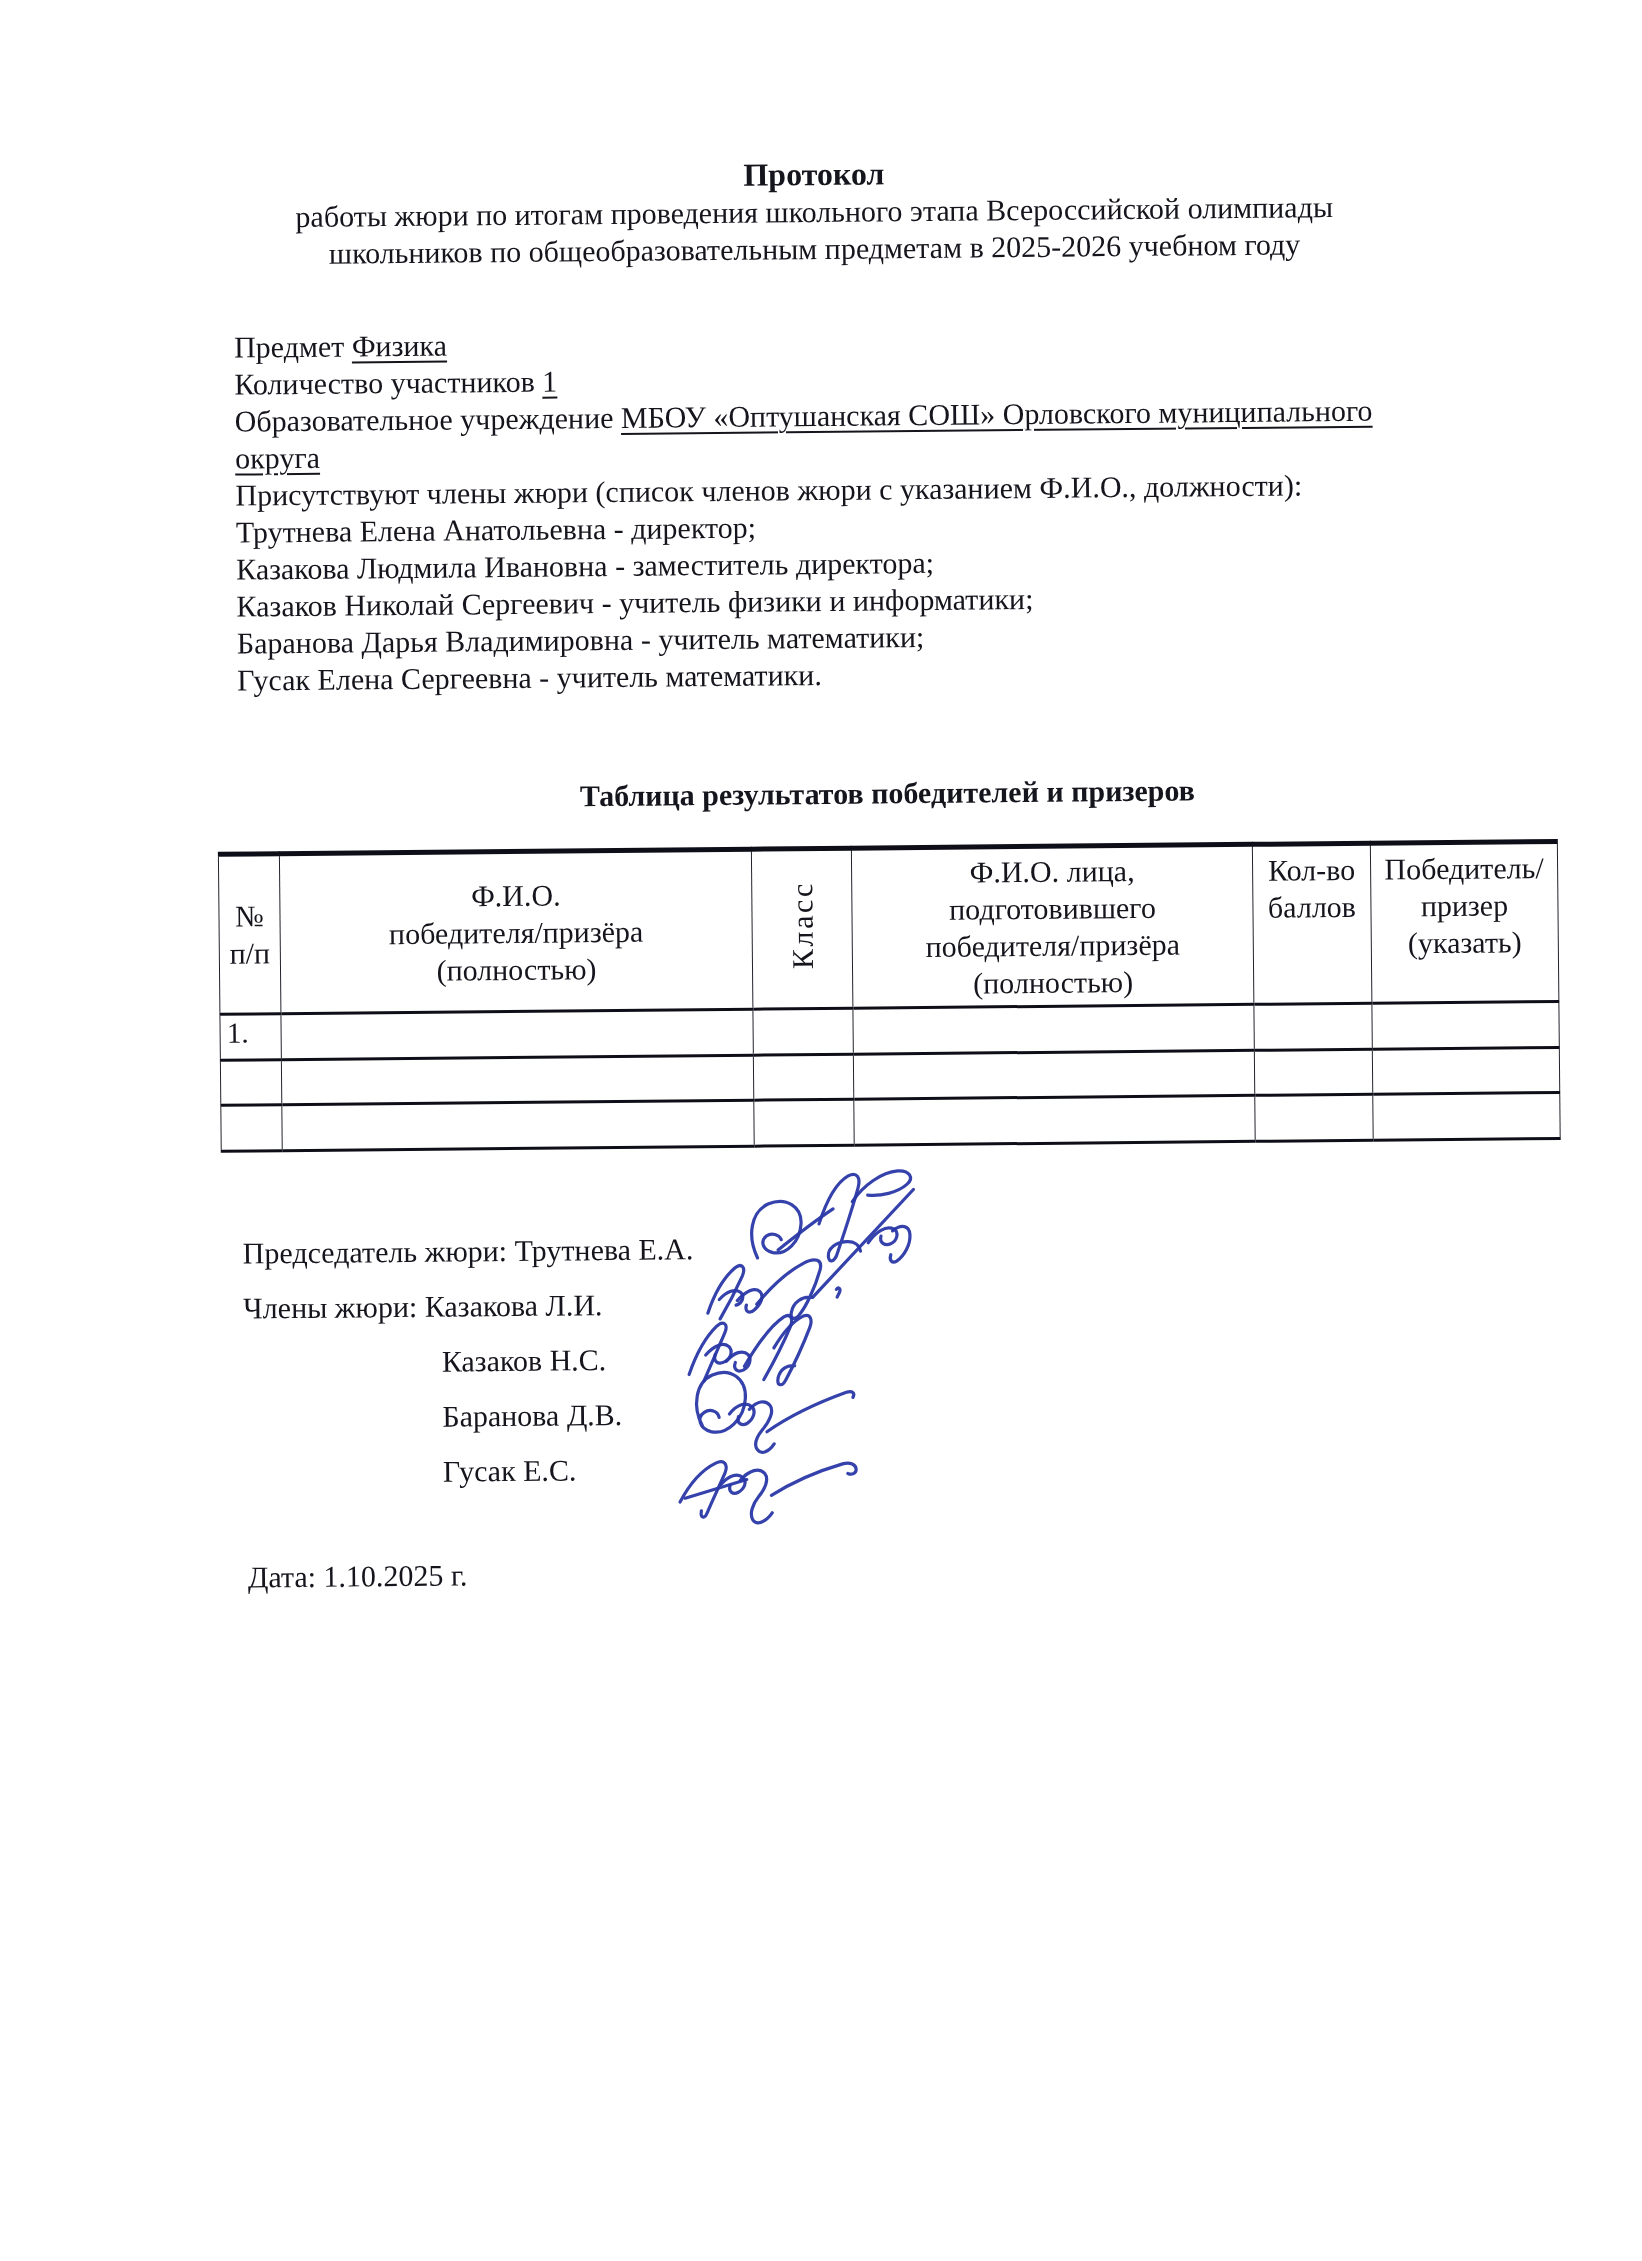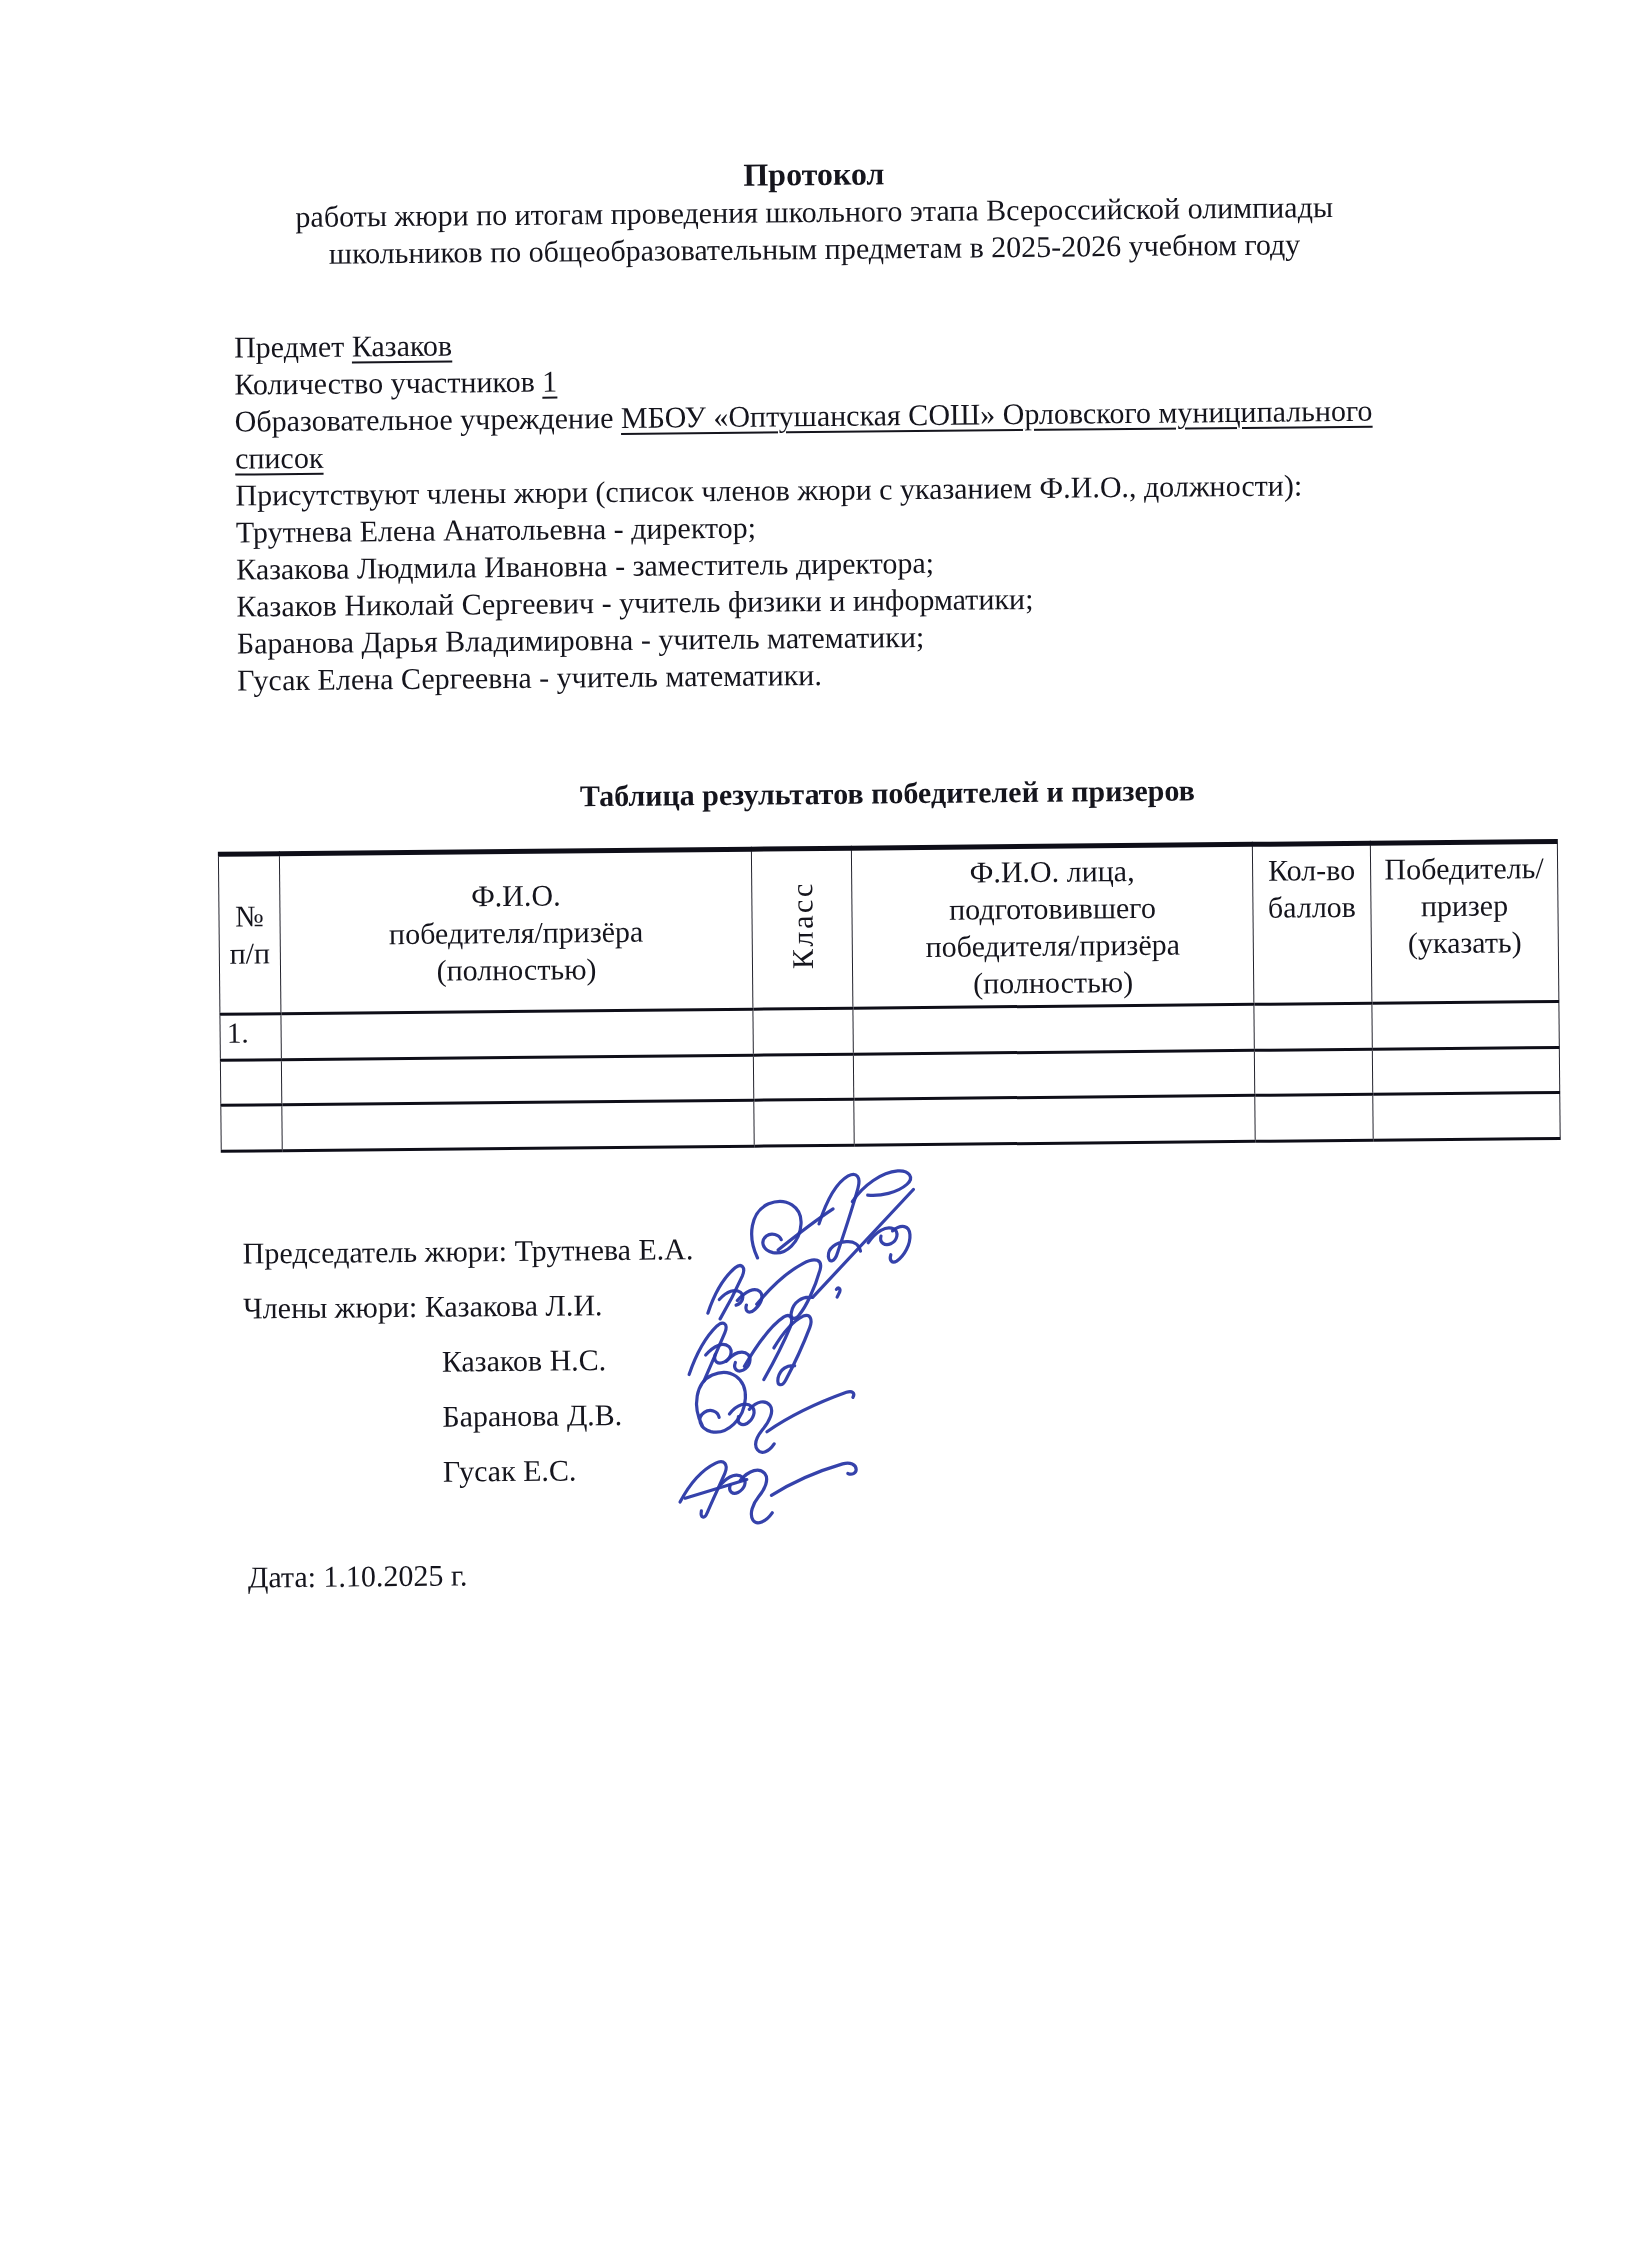--- a/index.html
+++ b/index.html
@@ -54,30 +54,30 @@
 
   <div class="header-block">
     <div class="doc-title">Протокол</div>
     <div class="subtitle">работы жюри по итогам проведения школьного этапа Всероссийской олимпиады</div>
     <div class="subtitle">школьников по общеобразовательным предметам в 2025-2026 учебном году</div>
   </div>
 
   <div class="info-block">
     <div>
       <span>Предмет</span>
-      <span class="u">Казаков</span>
+      <span class="u">Физика</span>
     </div>
     <div>
       <span>Количество участников</span>
       <span class="u">1</span>
     </div>
     <div>
       <span>Образовательное учреждение</span>
       <span class="u">МБОУ «Оптушанская СОШ» Орловского муниципального</span><br>
-      <span class="u">список</span>
+      <span class="u">округа</span>
     </div>
     <div>Присутствуют члены жюри (список членов жюри с указанием Ф.И.О., должности):</div>
     <div>Трутнева Елена Анатольевна - директор;</div>
     <div>Казакова Людмила Ивановна - заместитель директора;</div>
     <div>Казаков Николай Сергеевич - учитель физики и информатики;</div>
     <div>Баранова Дарья Владимировна - учитель математики;</div>
     <div>Гусак Елена Сергеевна - учитель математики.</div>
   </div>
 
   <div class="table-title">Таблица результатов победителей и призеров</div>

